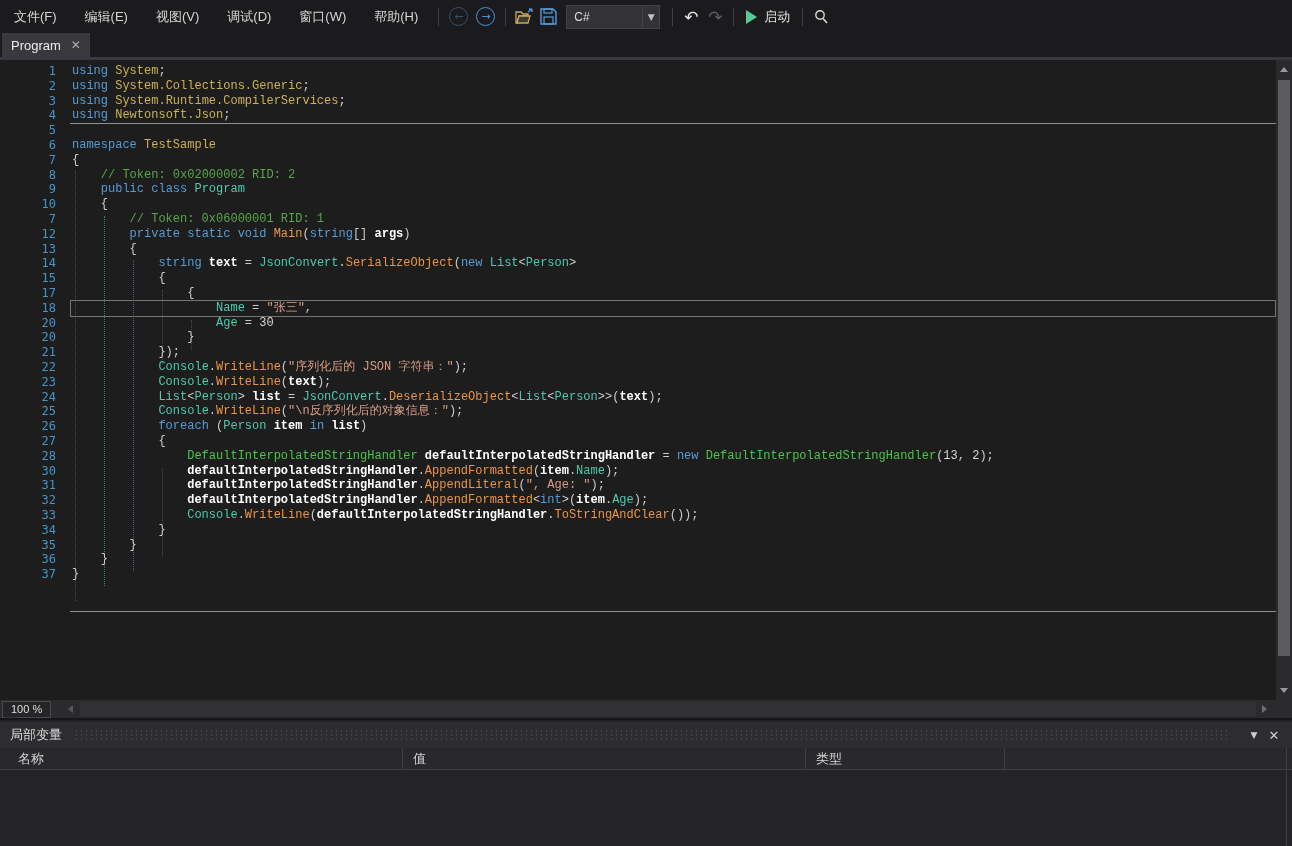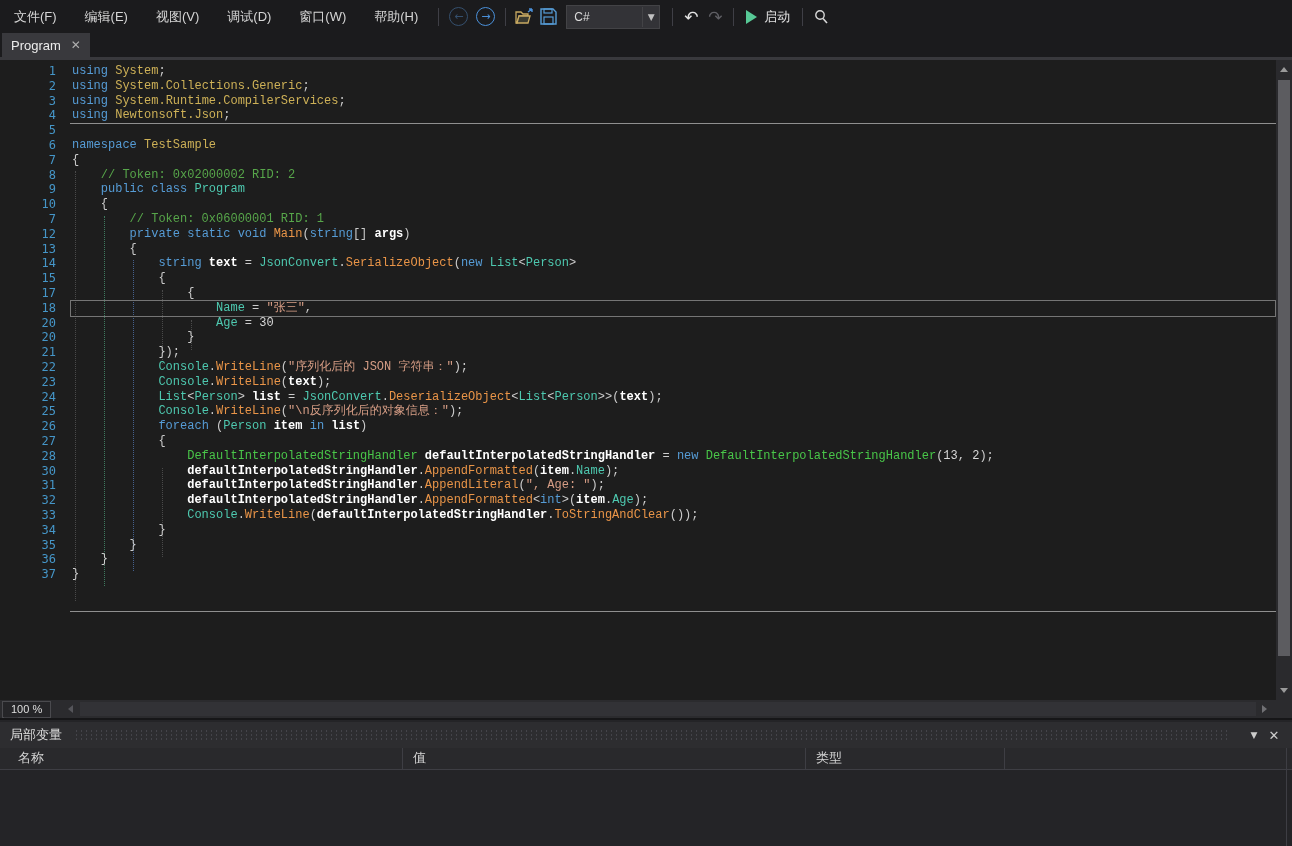--- a/index.html
+++ b/index.html
@@ -58,21 +58,21 @@
   #hthumb{position:absolute;left:80px;top:2px;width:1176px;height:14px;background:#323236;}
 
   
   #bottom-panel{position:absolute;left:0;top:718px;width:1292px;height:128px;background:#242427;border-top:2px solid #161618;}
   #panel-header{position:absolute;left:0;top:2px;width:1292px;height:26px;background:#2D2D30;display:flex;align-items:center;}
   #panel-title{color:#DCDCDC;font-size:13px;margin-left:10px;margin-right:12px;white-space:nowrap;}
   #panel-grip{flex:1;height:12px;margin-right:14px;background-image:radial-gradient(#44444A 1px,transparent 1px);background-size:5px 4px;}
   .panel-btn{color:#CCCCCC;width:20px;text-align:center;}
   #panel-caret{font-size:9px;} #panel-close{font-size:13px;margin-right:8px;}
   #grid-header{position:absolute;left:0;top:28px;width:1292px;height:21px;background:#29292C;border-bottom:1px solid #3E3E44;display:flex;}
-  .gh-cell{color:#D4D4D4;font-size:13px;line-height:21px;border-right:1px solid #3E3E44;box-sizing:border-box;font-family:Liberation Mono, monospace;}
+  .gh-cell{color:#D4D4D4;font-size:13px;line-height:21px;border-right:1px solid #3E3E44;box-sizing:border-box;}
   .gh-c0{width:403px;padding-left:18px;} .gh-c1{width:403px;padding-left:10px;} .gh-c2{width:199px;padding-left:10px;}
   .gh-fill{flex:1;border-right:none;}
   #grid-body{position:absolute;left:0;top:50px;width:1292px;height:78px;background:#242427;}
   #grid-right-edge{position:absolute;left:1286px;top:28px;width:1px;height:100px;background:#3E3E44;}
 </style>
 </head>
 <body>
 <div id="stage">
 
   <div id="menubar">

